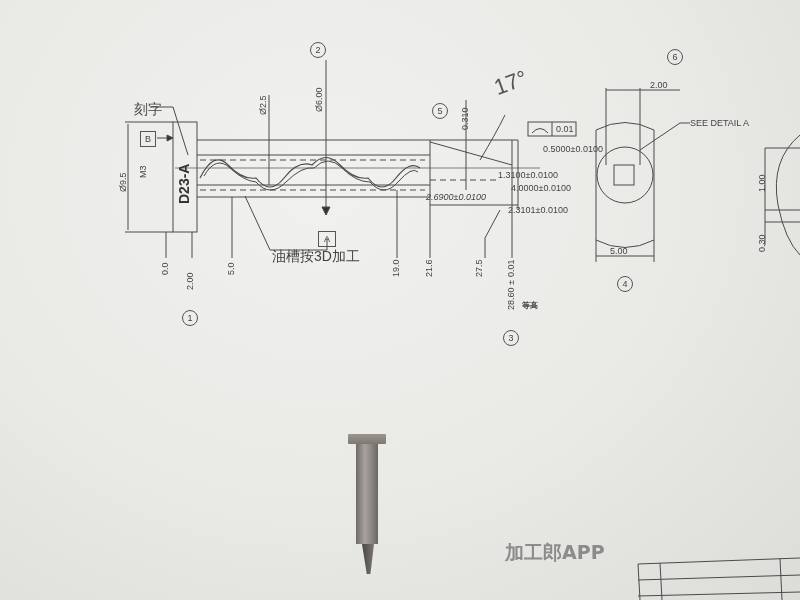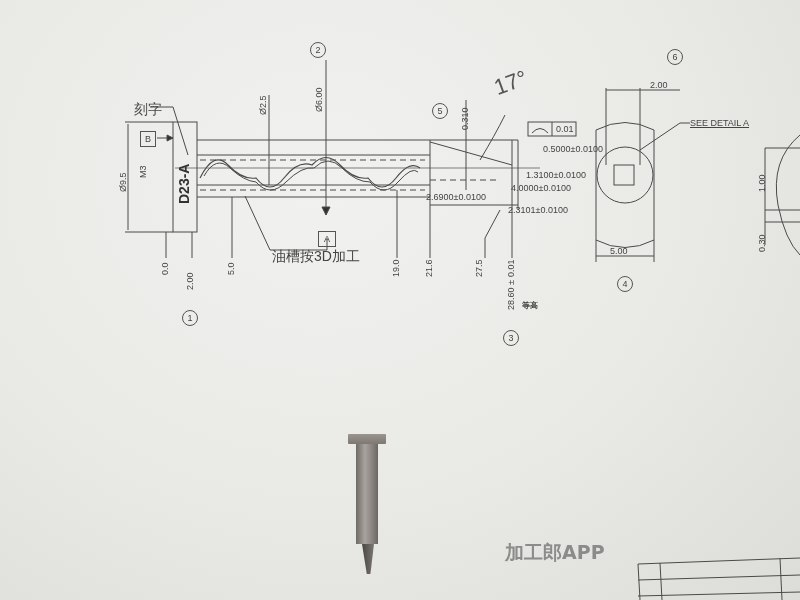--- a/index.html
+++ b/index.html
@@ -122,27 +122,27 @@
 <div class="t" style="left:522px;top:300px;font-size:8px;font-weight:bold;">等高</div>
 <div class="circle-num" style="left:182px;top:310px;">1</div>
 <div class="circle-num" style="left:503px;top:330px;">3</div>
 
 <div class="circle-num" style="left:432px;top:103px;">5</div>
 <div class="vt" style="left:460px;top:130px;">0.310</div>
 <div class="t" style="left:494px;top:70px;font-size:22px;transform:rotate(-20deg);color:#555;">17°</div>
 <div class="t" style="left:556px;top:124px;">0.01</div>
 <div class="t" style="left:511px;top:144px;padding-left:32px;">0.5000±0.0100</div>
 <div class="t" style="left:508px;top:157px;margin-top:48px;">2.3101±0.0100</div>
-<div class="t" style="left:526px;top:170px;">1.3100±0.0100</div>
+<div class="t" style="left:498px;top:170px;">1.3100±0.0100</div>
 <div class="t" style="left:511px;top:183px;">4.0000±0.0100</div>
-<div class="t" style="left:426px;top:192px;">2.6900±0.0100</div>
+<div class="t" style="left:426px;top:192px;font-style:italic;">2.6900±0.0100</div>
 
 <div class="circle-num" style="left:667px;top:49px;">6</div>
 <div class="t" style="left:650px;top:80px;">2.00</div>
-<div class="t" style="left:690px;top:118px;text-decoration:underline;">SEE DETAIL  A</div>
+<div class="t" style="left:690px;top:118px;">SEE DETAIL  A</div>
 <div class="t" style="left:610px;top:246px;">5.00</div>
 <div class="circle-num" style="left:617px;top:276px;">4</div>
 <div class="vt" style="left:757px;top:192px;">1.00</div>
 <div class="vt" style="left:757px;top:252px;">0.30</div>
 
 <div class="abs" style="left:348px;top:434px;width:40px;height:140px;">
   <div class="abs" style="left:0;top:0;width:38px;height:10px;background:linear-gradient(#9a958f,#7d7872);border-radius:1px;"></div>
   <div class="abs" style="left:8px;top:10px;width:22px;height:100px;background:linear-gradient(90deg,#6e6a65,#a8a39d 40%,#8c8782 70%,#6a6661);"></div>
   <div class="abs" style="left:14px;top:110px;width:12px;height:30px;background:linear-gradient(90deg,#4a4743,#7a7670);clip-path:polygon(0 0,100% 0,70% 100%,40% 100%);"></div>
 </div>

